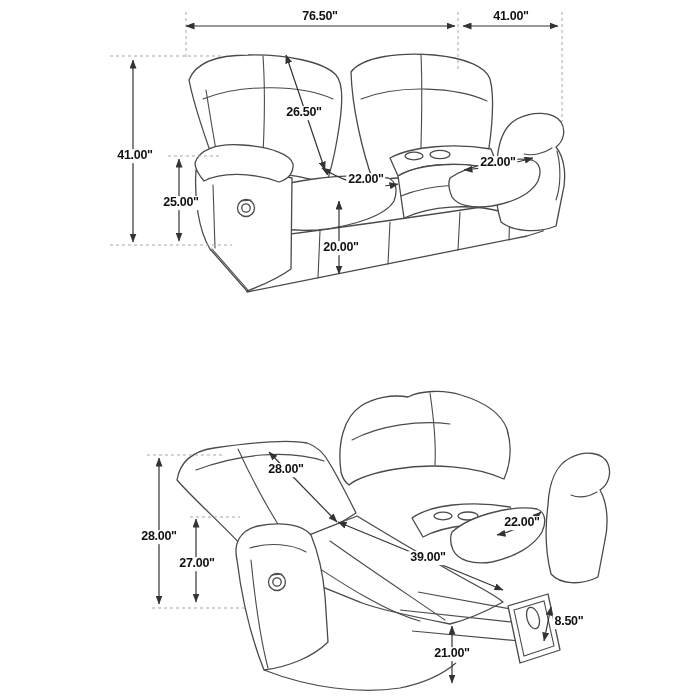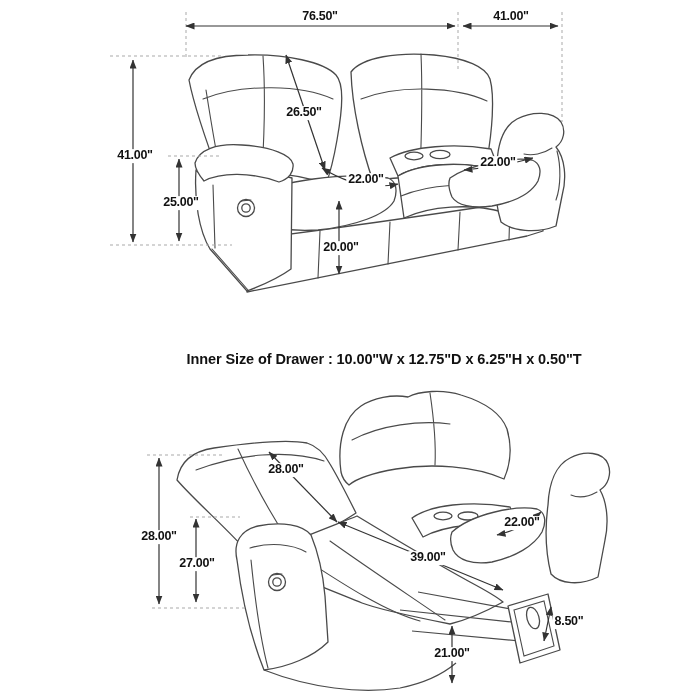--- a/index.html
+++ b/index.html
@@ -135,21 +135,20 @@
 
   <div class="dim-label" style="left:320px;top:17px">76.50"</div>
   <div class="dim-label" style="left:511px;top:17px">41.00"</div>
   <div class="dim-label" style="left:135px;top:156px">41.00"</div>
   <div class="dim-label" style="left:304px;top:113px">26.50"</div>
   <div class="dim-label" style="left:366px;top:180px">22.00"</div>
   <div class="dim-label" style="left:498px;top:163px">22.00"</div>
   <div class="dim-label" style="left:181px;top:203px">25.00"</div>
   <div class="dim-label" style="left:341px;top:248px">20.00"</div>
 
-  <div class="title" style="left:384px;top:359px">Inner Size of Drawer : 10.00"W x 12.75"D x 6.25"H x 0.50"T</div>
 
   <div class="dim-label" style="left:286px;top:470px">28.00"</div>
   <div class="dim-label" style="left:159px;top:537px">28.00"</div>
   <div class="dim-label" style="left:197px;top:564px">27.00"</div>
   <div class="dim-label" style="left:522px;top:523px">22.00"</div>
   <div class="dim-label" style="left:428px;top:558px">39.00"</div>
   <div class="dim-label" style="left:569px;top:622px">8.50"</div>
   <div class="dim-label" style="left:452px;top:654px">21.00"</div>
 </div>
 

